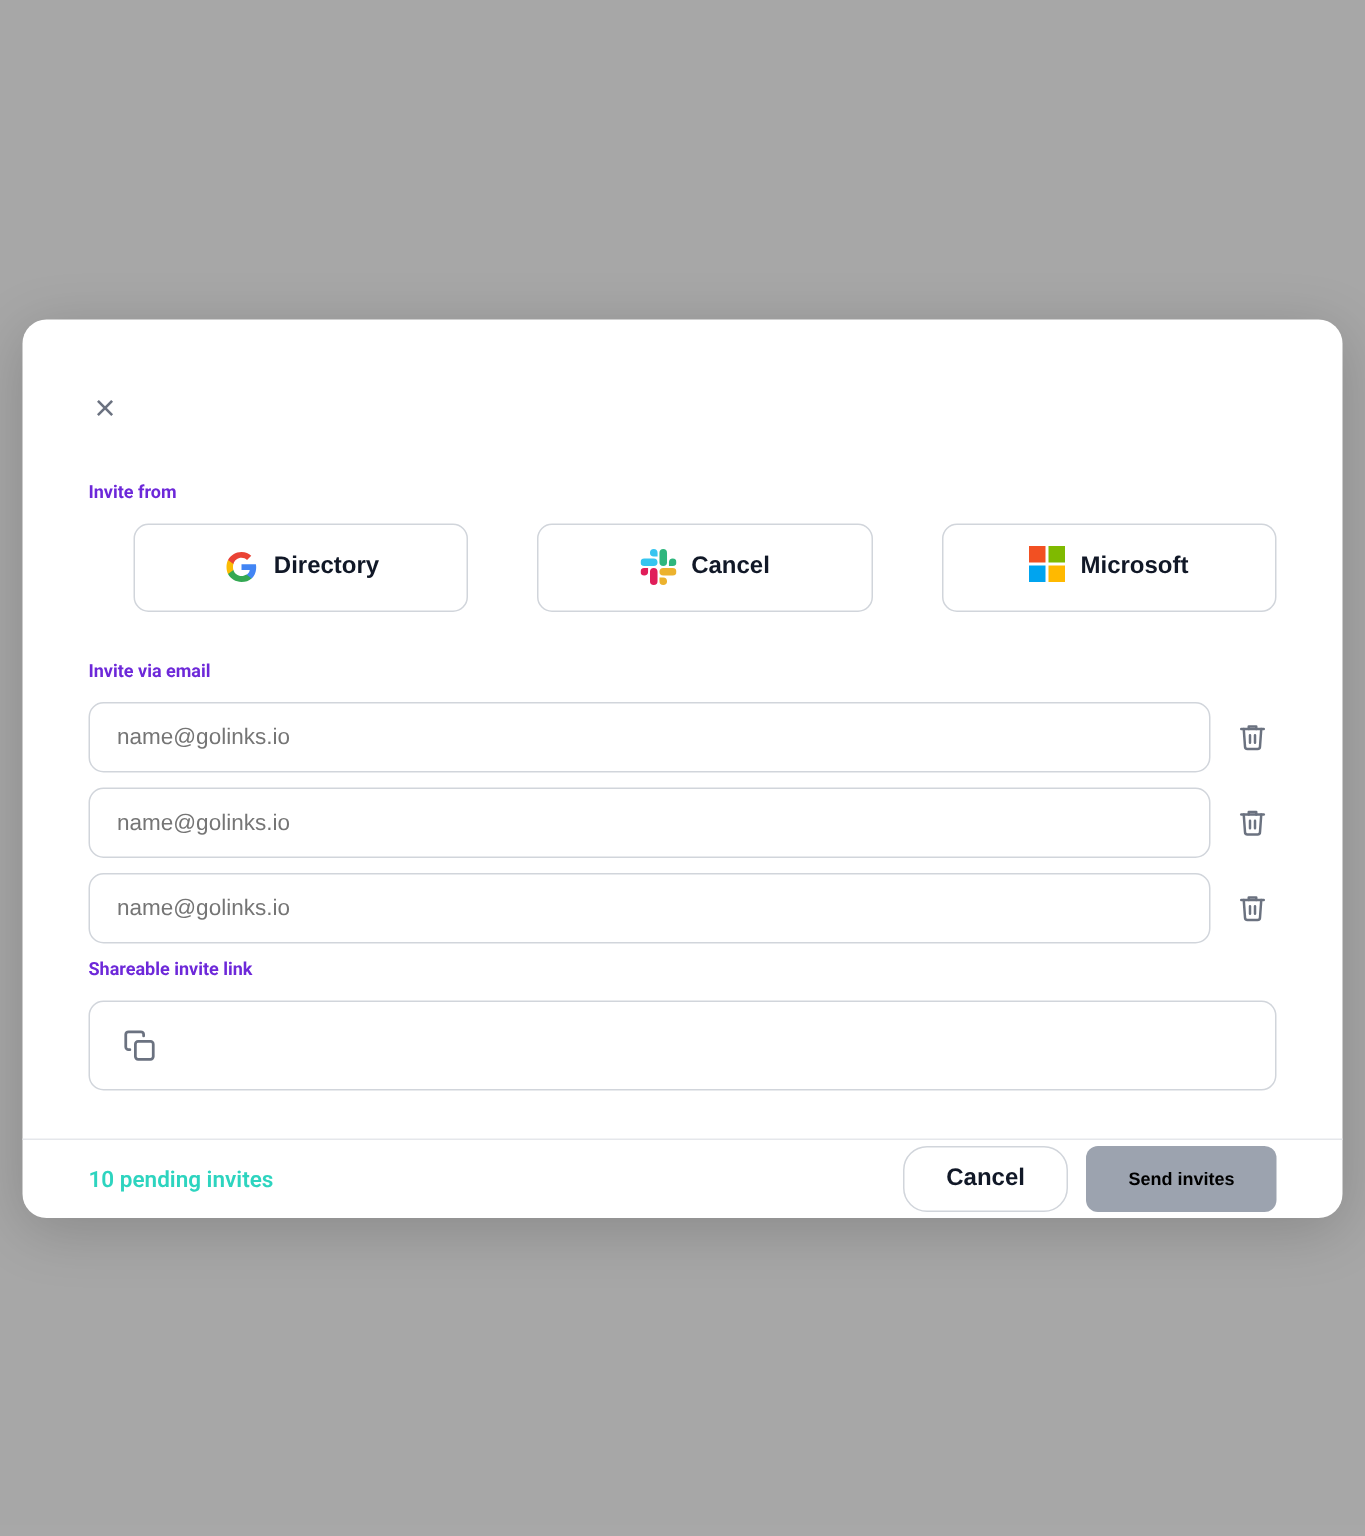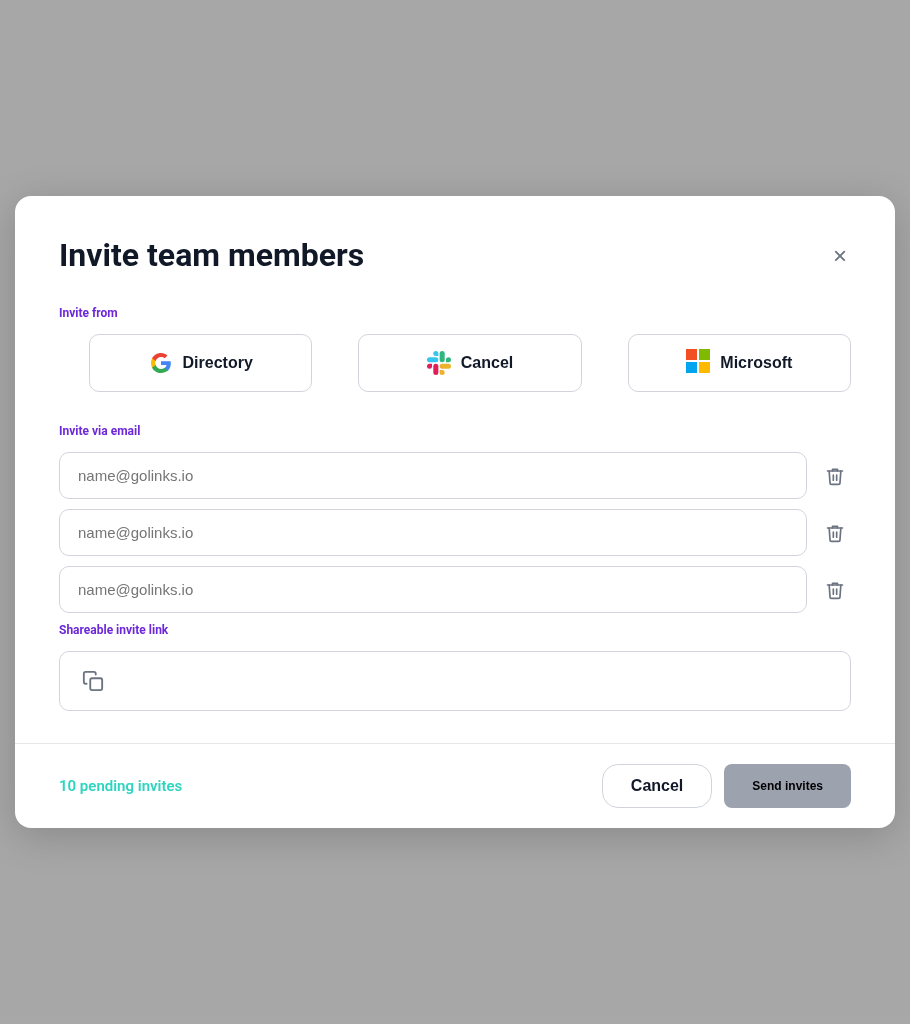--- a/index.html
+++ b/index.html
@@ -204,21 +204,21 @@
       cursor: pointer;
       color: #6b7280;
       padding: 4px;
       display: flex;
       align-items: center;
     }
 
     .modal-footer {
       border-top: 1.5px solid #e5e7eb;
       margin: 0 -44px;
-      padding: 20px 44px;
+      padding: 4px 44px;
       display: flex;
       align-items: center;
       justify-content: space-between;
     }
 
     .pending-invites {
       font-size: 15px;
       font-weight: 600;
       color: #2dd4bf;
     }
@@ -250,21 +250,20 @@
       cursor: pointer;
     }
   </style>
 </head>
 <body>
 
 <div class="modal-overlay">
   <div class="modal">
 
     <div class="modal-header">
-      <h1 class="modal-title">Invite team members</h1>
       <button class="close-btn">
         <span>×</span>
       </button>
     </div>
 
     <div class="invite-from-section">
       <div class="section-label">Invite from</div>
       <div class="invite-buttons">
 
         <button class="invite-btn">

